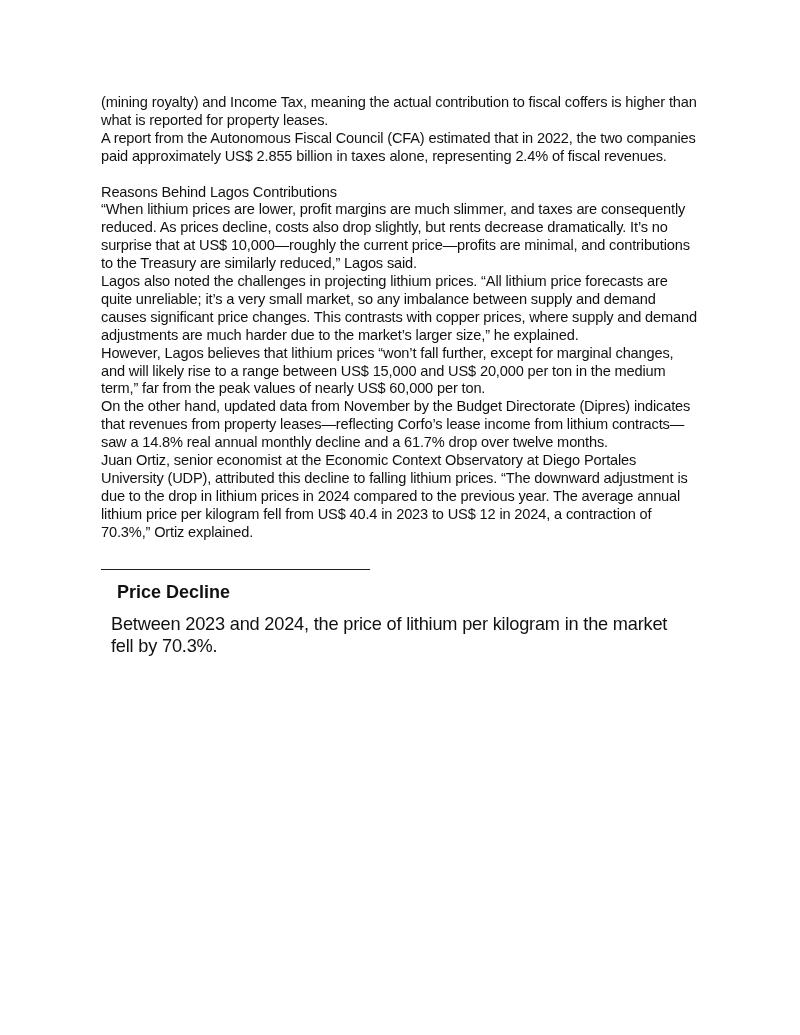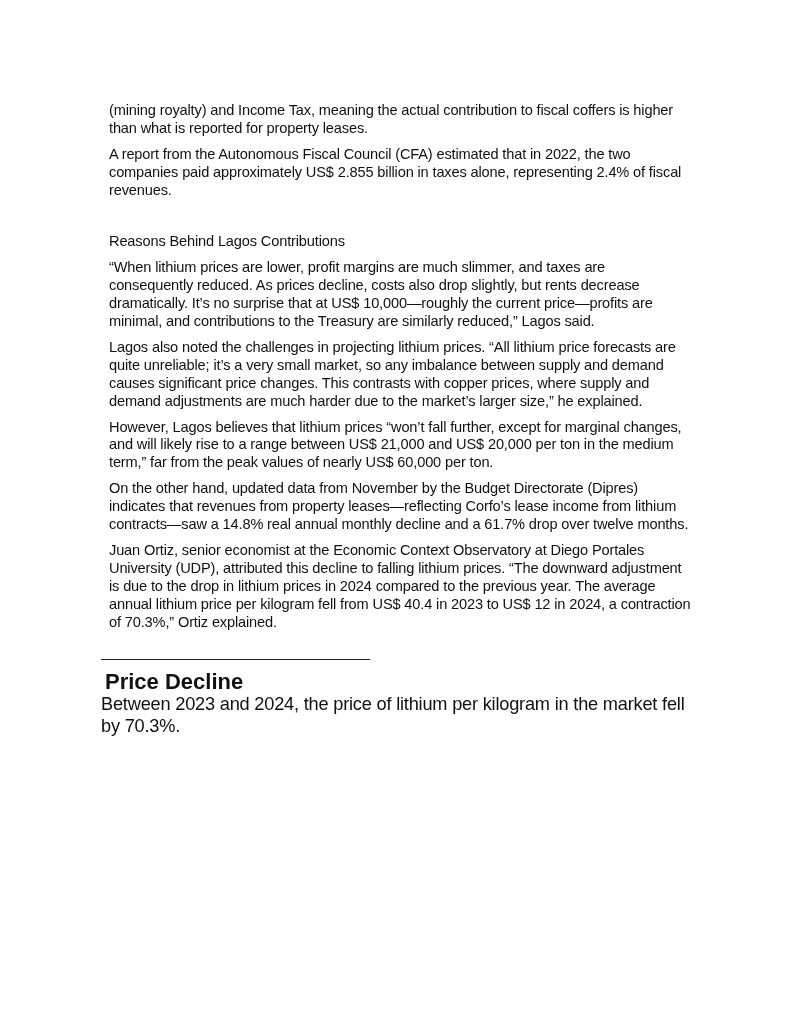--- a/index.html
+++ b/index.html
@@ -20,61 +20,61 @@
       left: 101px;
       top: 94px;
       width: 600px;
     }
     .body-text {
       font-size: 14.6px;
       line-height: 17.9px;
       letter-spacing: -0.15px;
     }
     .body-text p {
-      margin: 8px;
+      margin: 0;
     }
     .spacer {
       height: 17.9px;
     }
     .section-label {
       margin: 0;
     }
     .separator {
       margin-top: 18px;
       font-size: 14.6px;
       line-height: 17px;
       letter-spacing: -1.2px;
       color: #222;
       white-space: nowrap;
     }
     .callout-title {
-      margin: 4px 0 0 4px;
-      font-size: 22px;
+      margin: 4px 0 0 16px;
+      font-size: 18px;
       line-height: 22px;
       font-weight: bold;
     }
     .callout-text {
-      margin: 0;
+      margin: 10px;
       font-size: 18.2px;
       line-height: 22.5px;
       letter-spacing: -0.2px;
     }
   </style>
 </head>
 <body>
 
 <div class="page">
   <div class="body-text">
     <p>(mining royalty) and Income Tax, meaning the actual contribution to fiscal coffers is higher than what is reported for property leases.</p>
     <p>A report from the Autonomous Fiscal Council (CFA) estimated that in 2022, the two companies paid approximately US$ 2.855 billion in taxes alone, representing 2.4% of fiscal revenues.</p>
     <div class="spacer"></div>
     <p class="section-label">Reasons Behind Lagos Contributions</p>
     <p>“When lithium prices are lower, profit margins are much slimmer, and taxes are consequently reduced. As prices decline, costs also drop slightly, but rents decrease dramatically. It’s no surprise that at US$ 10,000—roughly the current price—profits are minimal, and contributions to the Treasury are similarly reduced,” Lagos said.</p>
     <p>Lagos also noted the challenges in projecting lithium prices. “All lithium price forecasts are quite unreliable; it’s a very small market, so any imbalance between supply and demand causes significant price changes. This contrasts with copper prices, where supply and demand adjustments are much harder due to the market’s larger size,” he explained.</p>
-    <p>However, Lagos believes that lithium prices “won’t fall further, except for marginal changes, and will likely rise to a range between US$ 21,000 and US$ 20,000 per ton in the medium term,” far from the peak values of nearly US$ 60,000 per ton.</p>
+    <p>However, Lagos believes that lithium prices “won’t fall further, except for marginal changes, and will likely rise to a range between US$ 15,000 and US$ 20,000 per ton in the medium term,” far from the peak values of nearly US$ 60,000 per ton.</p>
     <p>On the other hand, updated data from November by the Budget Directorate (Dipres) indicates that revenues from property leases—reflecting Corfo’s lease income from lithium contracts—saw a 14.8% real annual monthly decline and a 61.7% drop over twelve months.</p>
     <p>Juan Ortiz, senior economist at the Economic Context Observatory at Diego Portales University (UDP), attributed this decline to falling lithium prices. “The downward adjustment is due to the drop in lithium prices in 2024 compared to the previous year. The average annual lithium price per kilogram fell from US$ 40.4 in 2023 to US$ 12 in 2024, a contraction of 70.3%,” Ortiz explained.</p>
   </div>
 
   <div class="separator">————————————————————</div>
 
   <div>
     <h2 class="callout-title">Price Decline</h2>
     <p class="callout-text">Between 2023 and 2024, the price of lithium per kilogram in the market fell by 70.3%.</p>
   </div>

